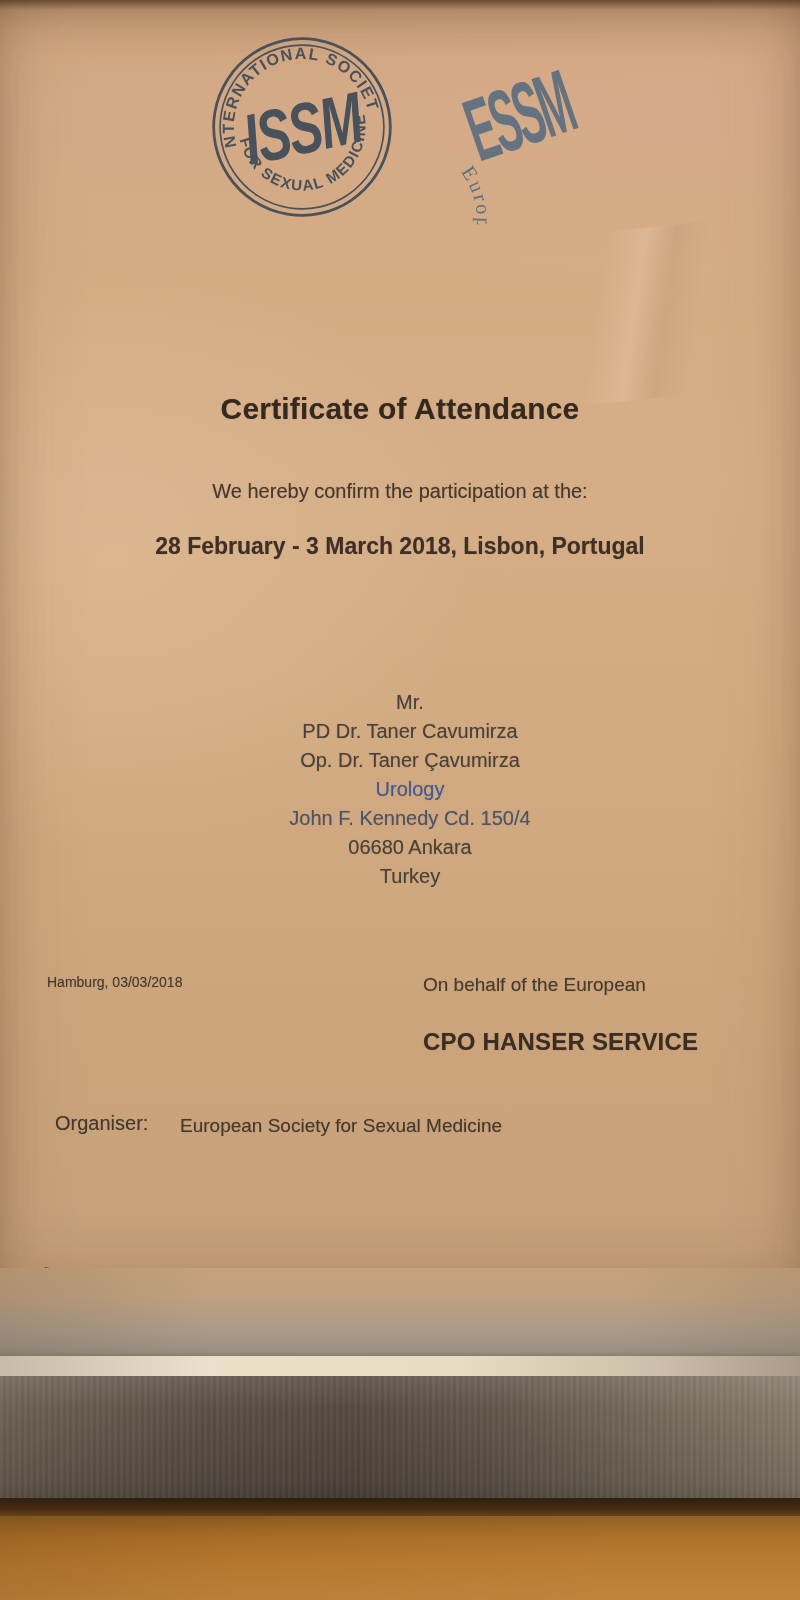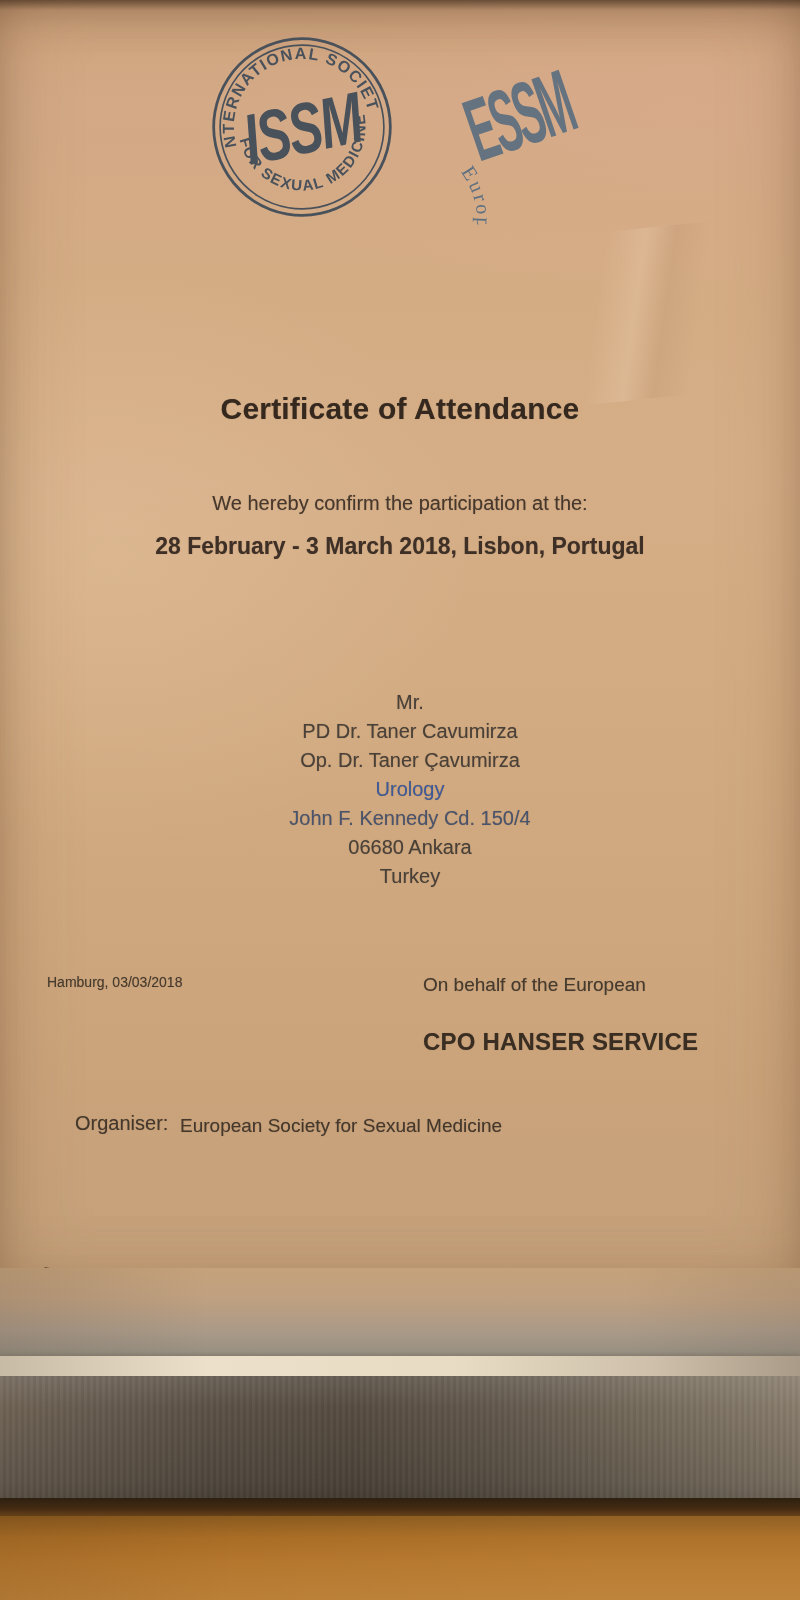--- a/index.html
+++ b/index.html
@@ -36,40 +36,40 @@
   .logo{position:absolute;}
   .logo-issm{left:210px;top:35px;width:184px;height:184px;transform:rotate(-12deg);color:#49515b;}
   .logo-essm{left:423px;top:23px;width:198px;height:198px;transform:rotate(-4deg);color:#5e7081;}
 
   
   .title{
     position:absolute;left:0;right:0;top:376px;margin:16px;
     text-align:center;font-size:30px;font-weight:bold;color:#35291f;letter-spacing:.2px;
   }
   .intro{
-    position:absolute;left:0;right:0;top:480px;margin:12px;
+    position:absolute;left:0;right:0;top:480px;margin:0;
     text-align:center;font-size:20px;color:#46382d;
   }
   .event{
     position:absolute;left:0;right:0;top:529px;
     text-align:center;font-weight:bold;color:#3e3026;line-height:35px;font-size:23px;
   }
   .attendee{
     position:absolute;left:0;right:0;top:688px;
     text-align:center;font-size:20px;line-height:29px;color:#494139;
     transform:translateX(10px);
   }
   .attendee .dept{color:#3e5a99;}
   .attendee .street{color:#4a546d;}
 
   
   .place-date{position:absolute;left:47px;top:974px;font-size:14px;color:#453a2e;}
   .on-behalf{position:absolute;left:423px;top:974px;font-size:19px;color:#453a2e;}
   .signer{position:absolute;left:423px;top:1028px;font-size:24px;font-weight:bold;color:#3a2e23;letter-spacing:.2px;}
-  .org-label{position:absolute;left:55px;top:1112px;font-size:20px;color:#44382d;margin-left:20px;}
+  .org-label{position:absolute;left:55px;top:1112px;font-size:20px;color:#44382d;}
   .org-lines{position:absolute;left:180px;top:1112px;font-size:19px;line-height:28px;color:#44382d;}
 
   .smudge{
     position:absolute;left:44px;top:1268px;width:11px;height:3px;border-radius:2px;
     background:#5f4a30;opacity:.85;transform:rotate(14deg);
   }
 
   
   .edge-roll{
     position:absolute;left:0;top:1268px;width:800px;height:92px;

